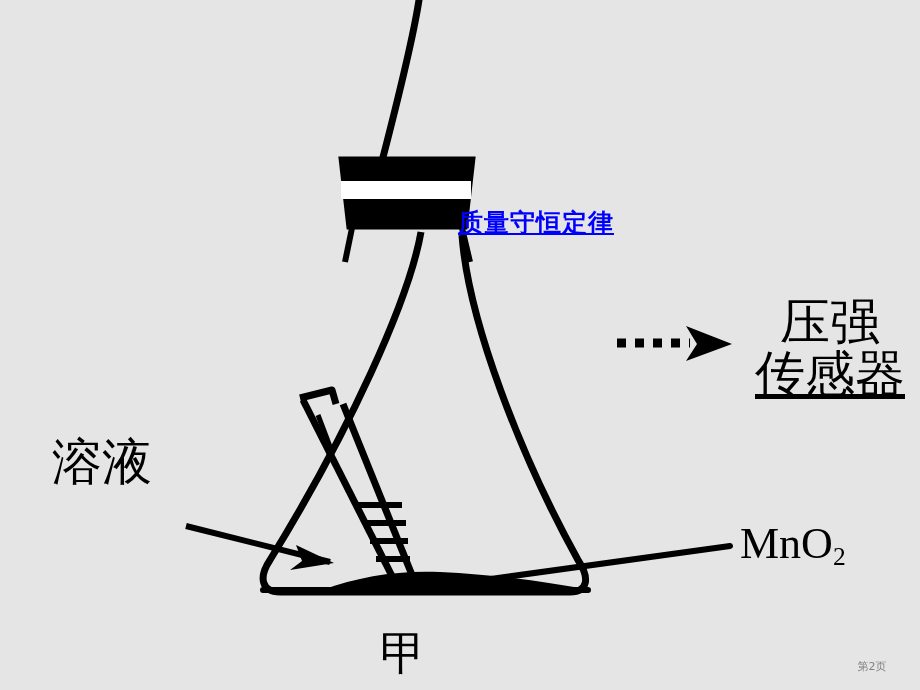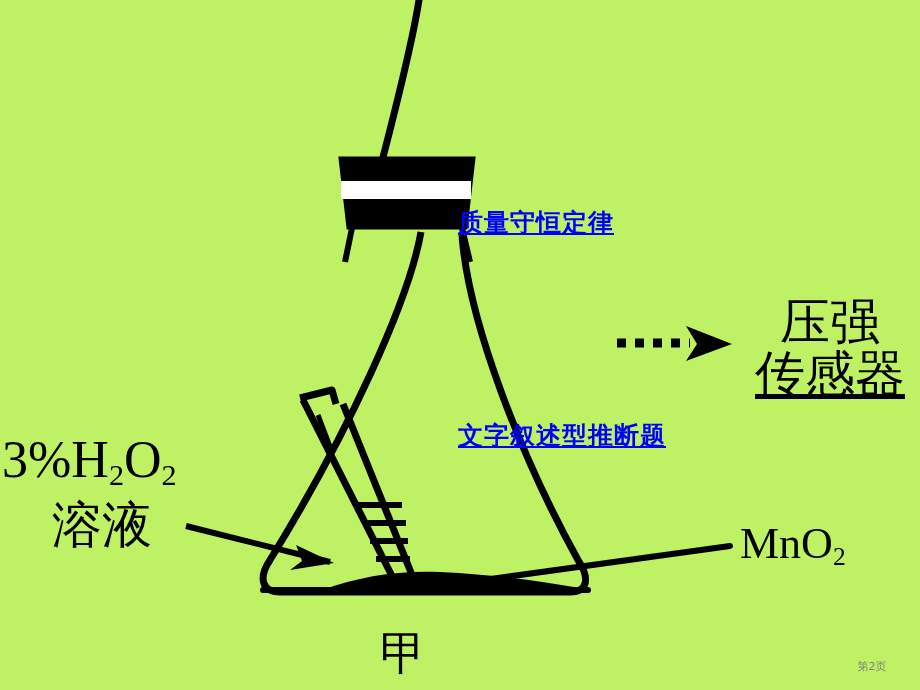--- a/index.html
+++ b/index.html
@@ -14,21 +14,21 @@
     overflow: hidden;
     font-family: "Liberation Sans", sans-serif;
   }
 
   #slide {
     position: absolute;
     left: 0;
     top: 0;
     width: 920px;
     height: 690px;
-    background: #bef264;
+    background: #e5e5e5;
   }
 
   #diagram-svg {
     position: absolute;
     left: 0;
     top: 0;
     width: 920px;
     height: 690px;
   }
 
@@ -159,29 +159,27 @@
 
     <g>
       <path d="M 617 343 L 690 343" fill="none" stroke="#000000" stroke-width="9" stroke-dasharray="9 9" stroke-linecap="butt"></path>
       <path d="M 686 326 L 732 344 L 686 361 L 697 344 Z" fill="#000000" stroke="none"></path>
     </g>
   </svg>
 
   <div class="txt link-text" id="link-conservation">质量守恒定律</div>
 
 
-  <div class="txt link-text" id="link-inference">文字叙述型推断题</div>
 
   <div class="txt" id="sensor-label">
     <span class="l1">压强</span>
     <span class="l2">传感器</span>
   </div>
 
   <div class="txt" id="reagent-label">
-    <span class="formula"><span>3%H</span><sub>2</sub><span>O</span><sub>2</sub></span>
     <span class="solution">溶液</span>
   </div>
 
   <div class="txt" id="catalyst-label"><span>MnO</span><sub>2</sub></div>
 
   <div class="txt" id="flask-name">甲</div>
 
   <div id="page-number">第2页</div>
 
 </div>

